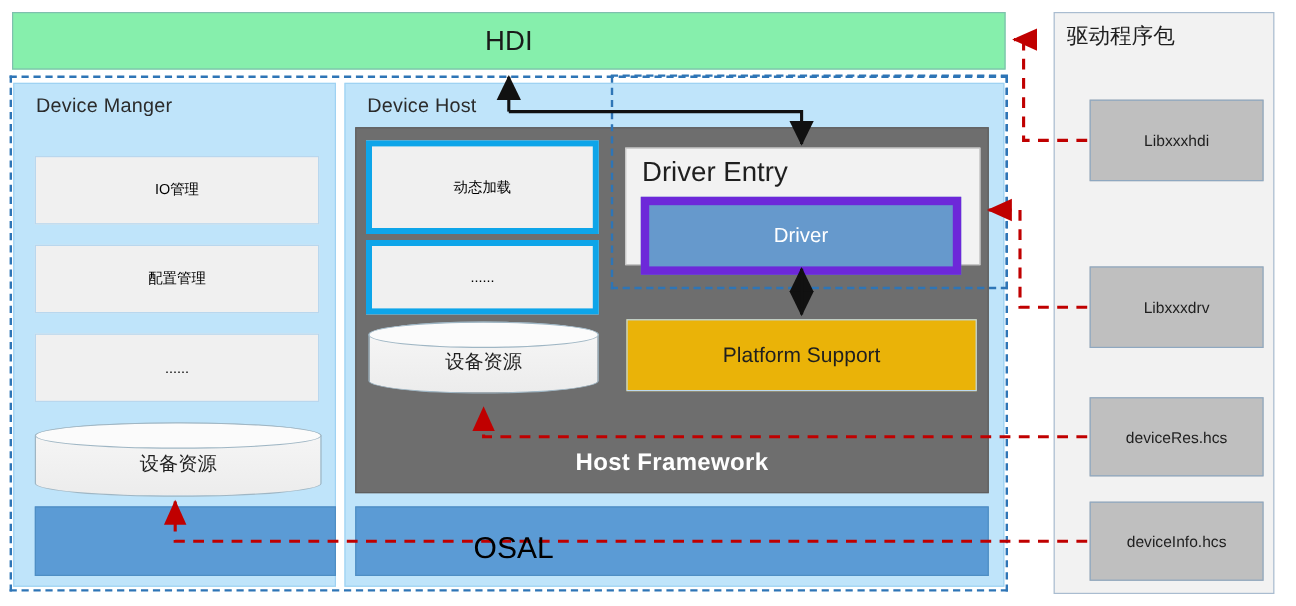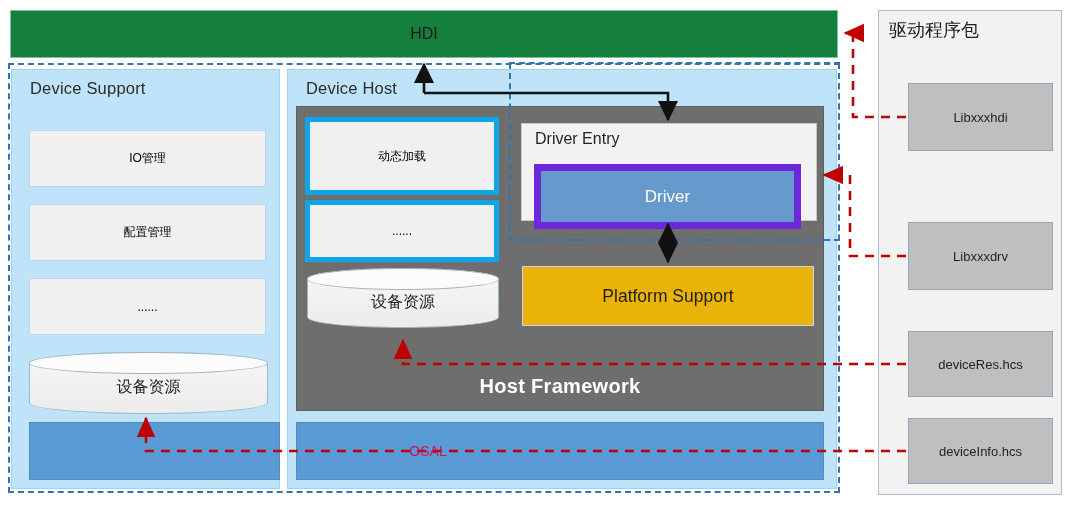--- a/index.html
+++ b/index.html
@@ -12,24 +12,24 @@
     width:1080px;
     height:505px;
     background:#ffffff;
     overflow:hidden;
   }
   .abs{position:absolute;box-sizing:border-box;}
 
   
   .hdi{
     left:10px; top:10px; width:828px; height:48px;
-    background:#15803d;
+    background:#86efac;
     border:1px solid #7fbfae;
     display:flex; align-items:center; justify-content:center;
-    font-size:16px; color:#1a1a1a;
+    font-size:23px; color:#1a1a1a;
   }
 
   
   .dash-outer{
     left:8px; top:63px; width:832px; height:430px;
     border:2.5px dashed #2e75b6;
     background:transparent;
     pointer-events:none;
   }
   
@@ -110,21 +110,21 @@
   .hf-dots{ left:305px; top:200px; width:194px; height:62px; }
 
   
   .driver-entry{
     left:521px; top:123px; width:296px; height:98px;
     background:#f2f2f2;
     border:1px solid #c6c6c6;
   }
   .de-title{
     position:absolute; left:13px; top:6px;
-    font-size:16px; color:#1f1f1f;
+    font-size:23px; color:#1f1f1f;
   }
   .driver-box{
     left:534px; top:164px; width:267px; height:65px;
     background:#6699cc;
     border:7px solid #6d28d9;
     display:flex; align-items:center; justify-content:center;
     color:#ffffff; font-size:17px;
   }
 
   
@@ -136,21 +136,21 @@
   }
 
   
   .osal{
     background:#5b9bd5; border:1px solid #4e8ec4;
   }
   .osal-l{ left:29px;  top:422px; width:251px; height:58px; }
   .osal-r{ left:296px; top:422px; width:528px; height:58px; }
   .osal-label{
     position:absolute; left:393px; top:443px; width:70px;
-    text-align:center; font-size:14px; color:#be185d;
+    text-align:center; font-size:25px; color:#000000;
     z-index:40;
   }
 
   
   .pkg{
     left:878px; top:10px; width:184px; height:485px;
     background:#f2f2f2; border:1px solid #a9bcd0;
   }
   .pkg-title{
     position:absolute; left:10px; top:7px;
@@ -178,21 +178,21 @@
 </head>
 <body>
 
 <div id="stage">
 
   <div class="abs hdi">
     <span>HDI</span>
   </div>
 
   <div class="abs panel-blue dm-panel">
-    <div class="panel-title">Device Support</div>
+    <div class="panel-title">Device Manger</div>
   </div>
 
   <div class="abs panel-blue dh-panel">
     <div class="panel-title">Device Host</div>
   </div>
 
   <div class="abs hostfw">
     <div class="hostfw-label">Host Framework</div>
   </div>
 

